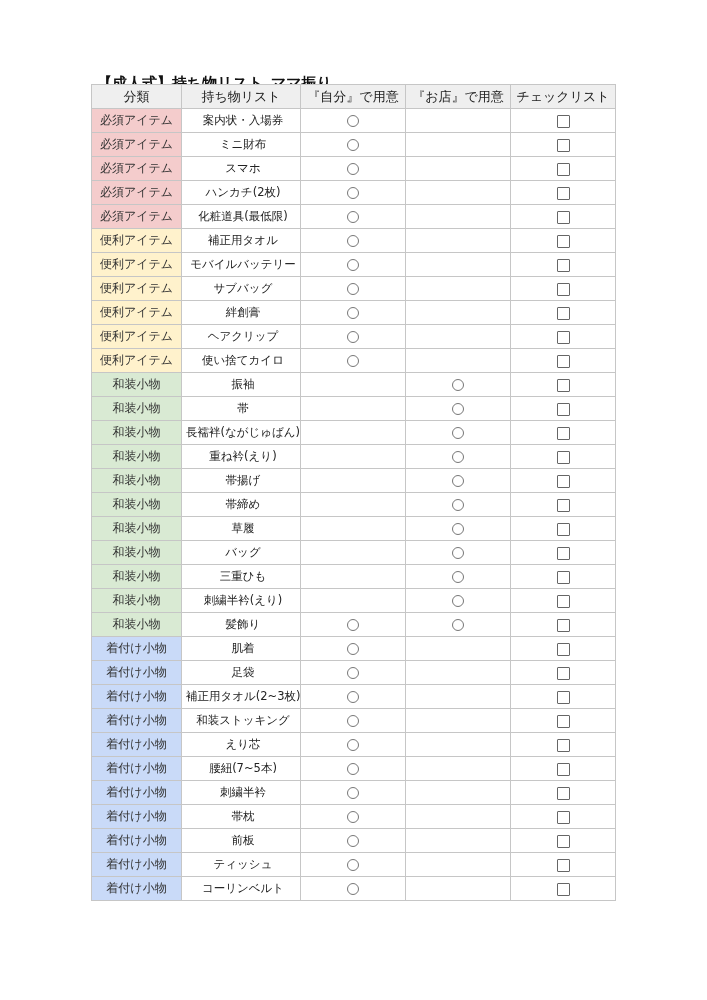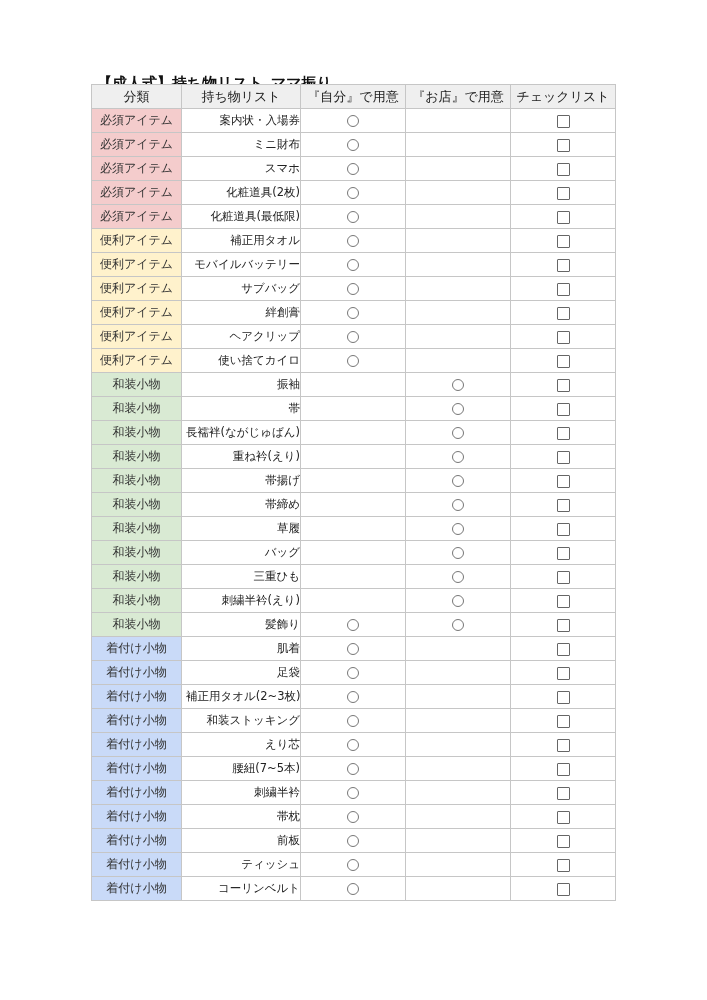--- a/index.html
+++ b/index.html
@@ -3,21 +3,21 @@
 <meta charset="utf-8">
 <style>
   html, body { margin:0; padding:0; background:#ffffff; }
   body { width:707px; height:1000px; position:relative; font-family:"DejaVu Sans","Liberation Sans",sans-serif; color:#222; }
   .title { position:absolute; left:97px; top:62px; font-size:15px; font-weight:bold; color:#111; letter-spacing:0px; white-space:nowrap;margin-top:12px; }
   table { position:absolute; left:91px; top:84px; border-collapse:collapse; table-layout:fixed; width:524px; }
   col.c1 { width:90px; } col.c2 { width:119px; } col.c3 { width:105px; } col.c4 { width:105px; } col.c5 { width:105px; }
   th, td { border:1px solid #c6c6c6; height:23px; padding:0; font-size:11.5px; white-space:nowrap; overflow:hidden; }
   th { background:#efefef; font-weight:normal; font-size:13px; color:#222; text-align:center; height:23px; }
   td.cat { text-align:center; font-size:12px; color:#333; }
-  td.item { text-align:right; padding-left:4px; }
+  td.item { text-align:center; padding-left:4px; }
   td.mark { text-align:center; }
   .circle { display:inline-block; width:10px; height:10px; border:1px solid #777; border-radius:50%; vertical-align:middle; }
   .box { display:inline-block; width:11px; height:11px; border:1.5px solid #666; border-radius:1px; vertical-align:middle; background:#fff; }
 </style>
 </head>
 <body>
 
 <div class="title">【成人式】持ち物リスト_ママ振り</div>
 
 <table>
@@ -54,21 +54,21 @@
       </tr>
       <tr>
         <td class="cat" style="background: rgb(244, 204, 204);">必須アイテム</td>
         <td class="item">スマホ</td>
         <td class="mark"><span class="circle"></span></td>
         <td class="mark"></td>
         <td class="mark"><span class="box"></span></td>
       </tr>
       <tr>
         <td class="cat" style="background: rgb(244, 204, 204);">必須アイテム</td>
-        <td class="item">化粧道具(2枚)</td>
+        <td class="item">ハンカチ(2枚)</td>
         <td class="mark"><span class="circle"></span></td>
         <td class="mark"></td>
         <td class="mark"><span class="box"></span></td>
       </tr>
       <tr>
         <td class="cat" style="background: rgb(244, 204, 204);">必須アイテム</td>
         <td class="item">化粧道具(最低限)</td>
         <td class="mark"><span class="circle"></span></td>
         <td class="mark"></td>
         <td class="mark"><span class="box"></span></td>

